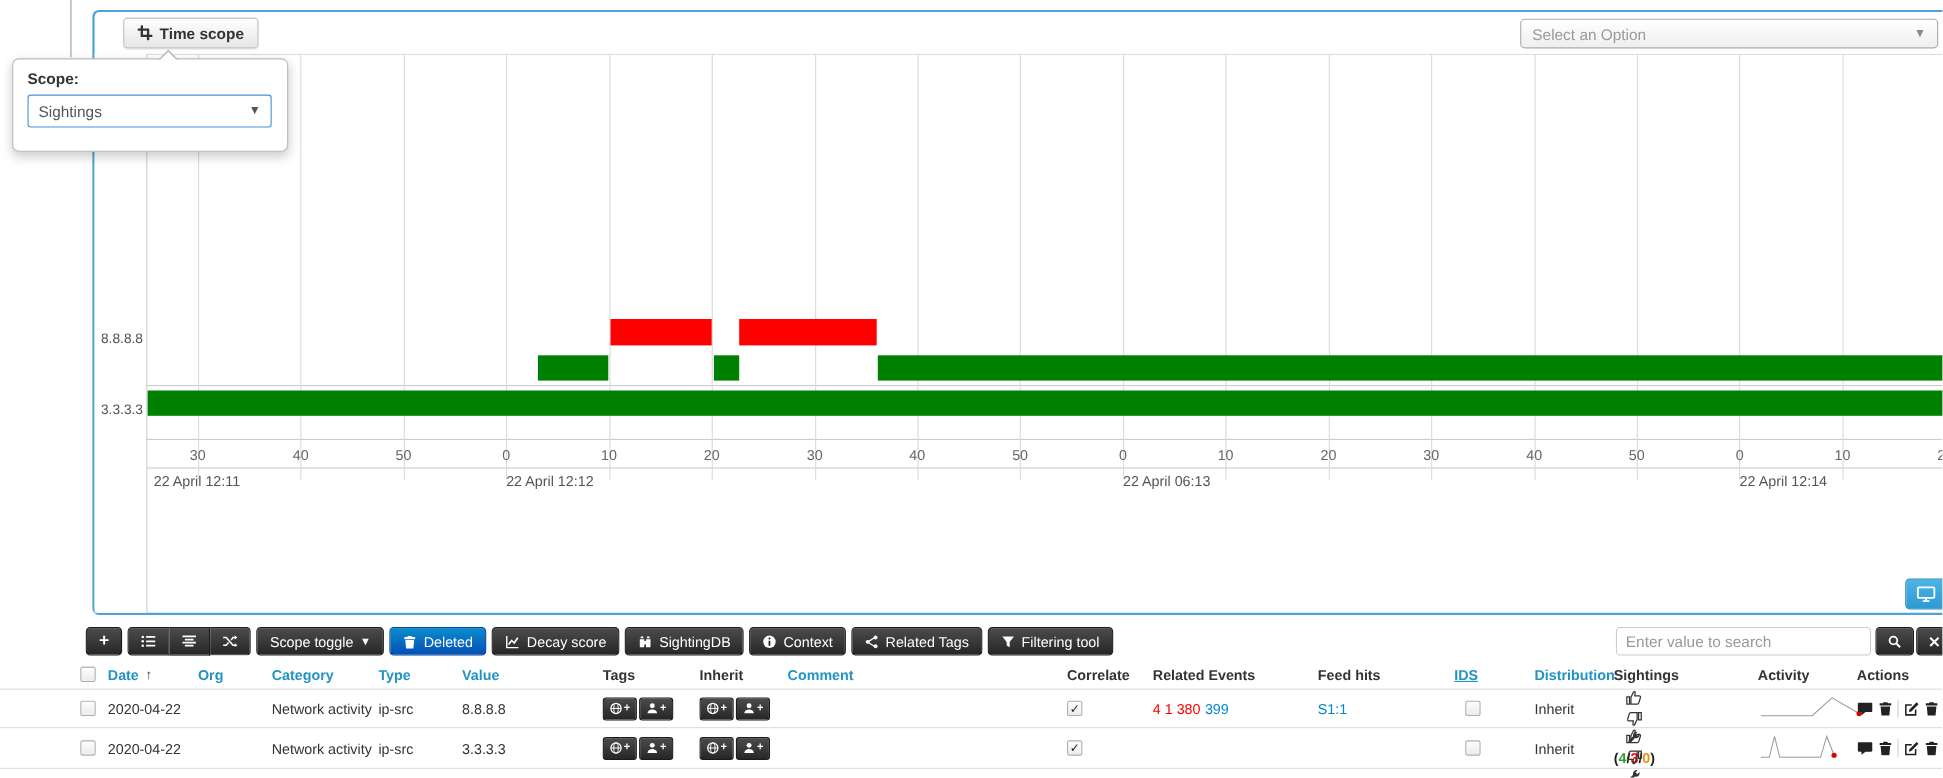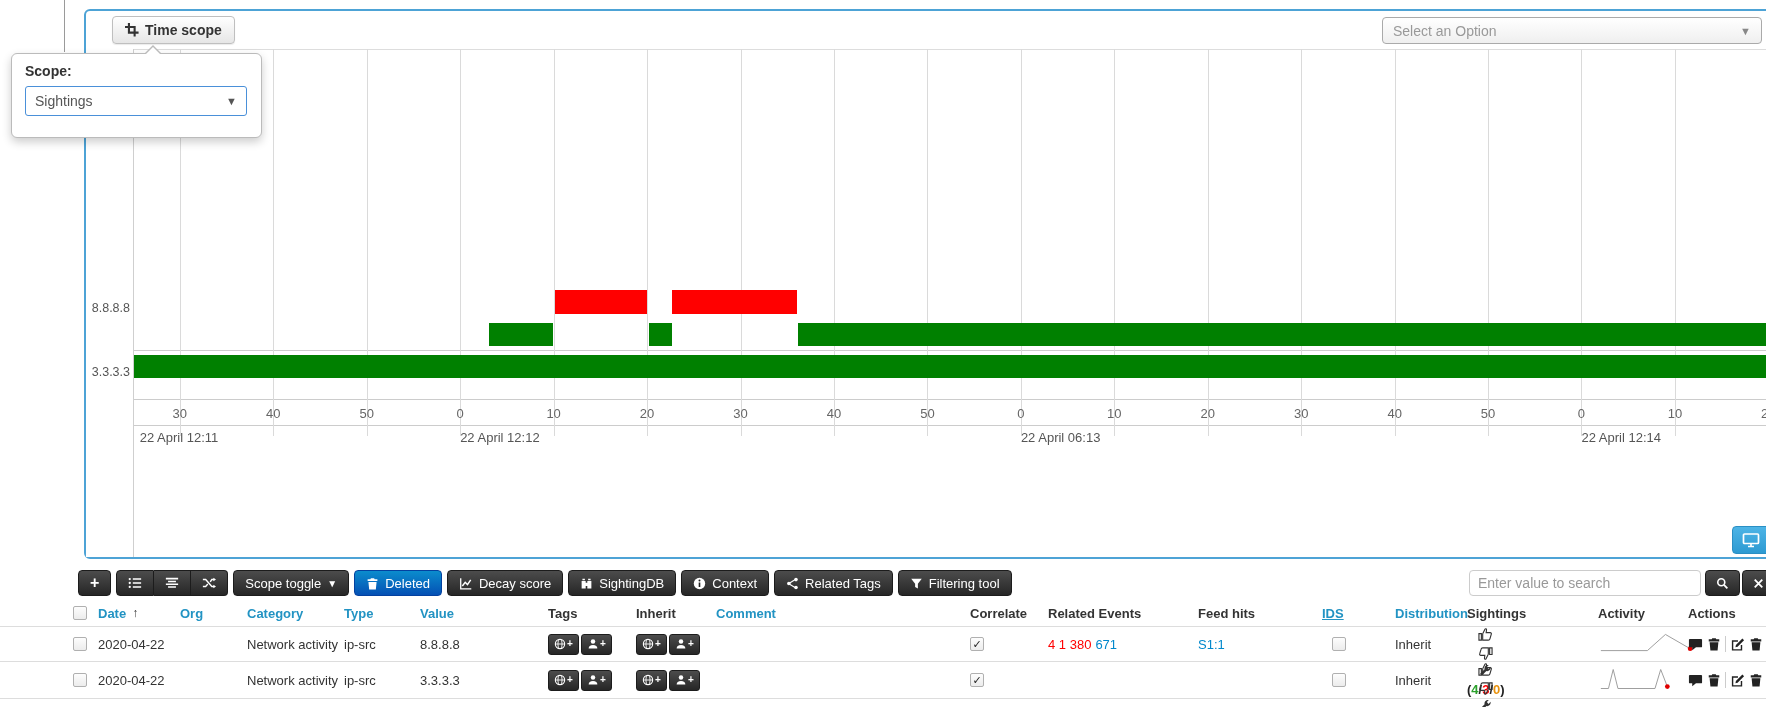--- a/index.html
+++ b/index.html
@@ -420,21 +420,21 @@
               <span class="plus">+</span>
             </span>
           </span>
         </div>
     <div class="cell col-comment"></div>
     <div class="cell col-correlate">
           <span class="cb on"></span>
         </div>
     <div class="cell col-revents">
           <span class="re-red">4 1 380</span>
-          <span class="re-blue">671</span>
+          <span class="re-blue">399</span>
         </div>
     <div class="cell col-feed">
           <span class="link-blue">S1:1</span>
         </div>
     <div class="cell col-ids" style="padding-left:10px;">
           <span class="cb"></span>
         </div>
     <div class="cell col-dist">Inherit</div>
     <div class="cell col-sight sight-wrap">
       <span class="icon-btn">

